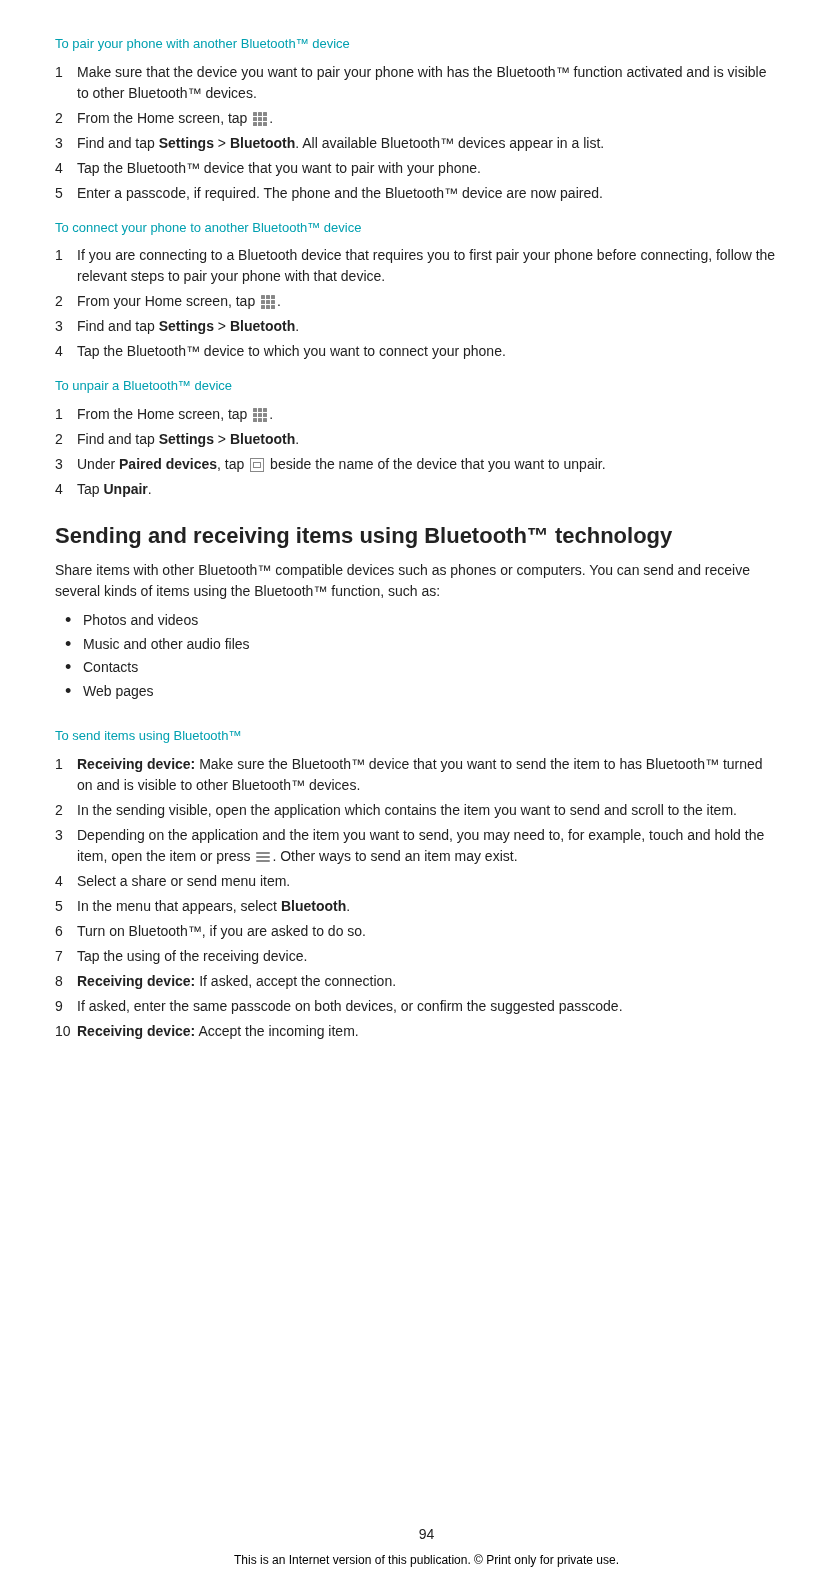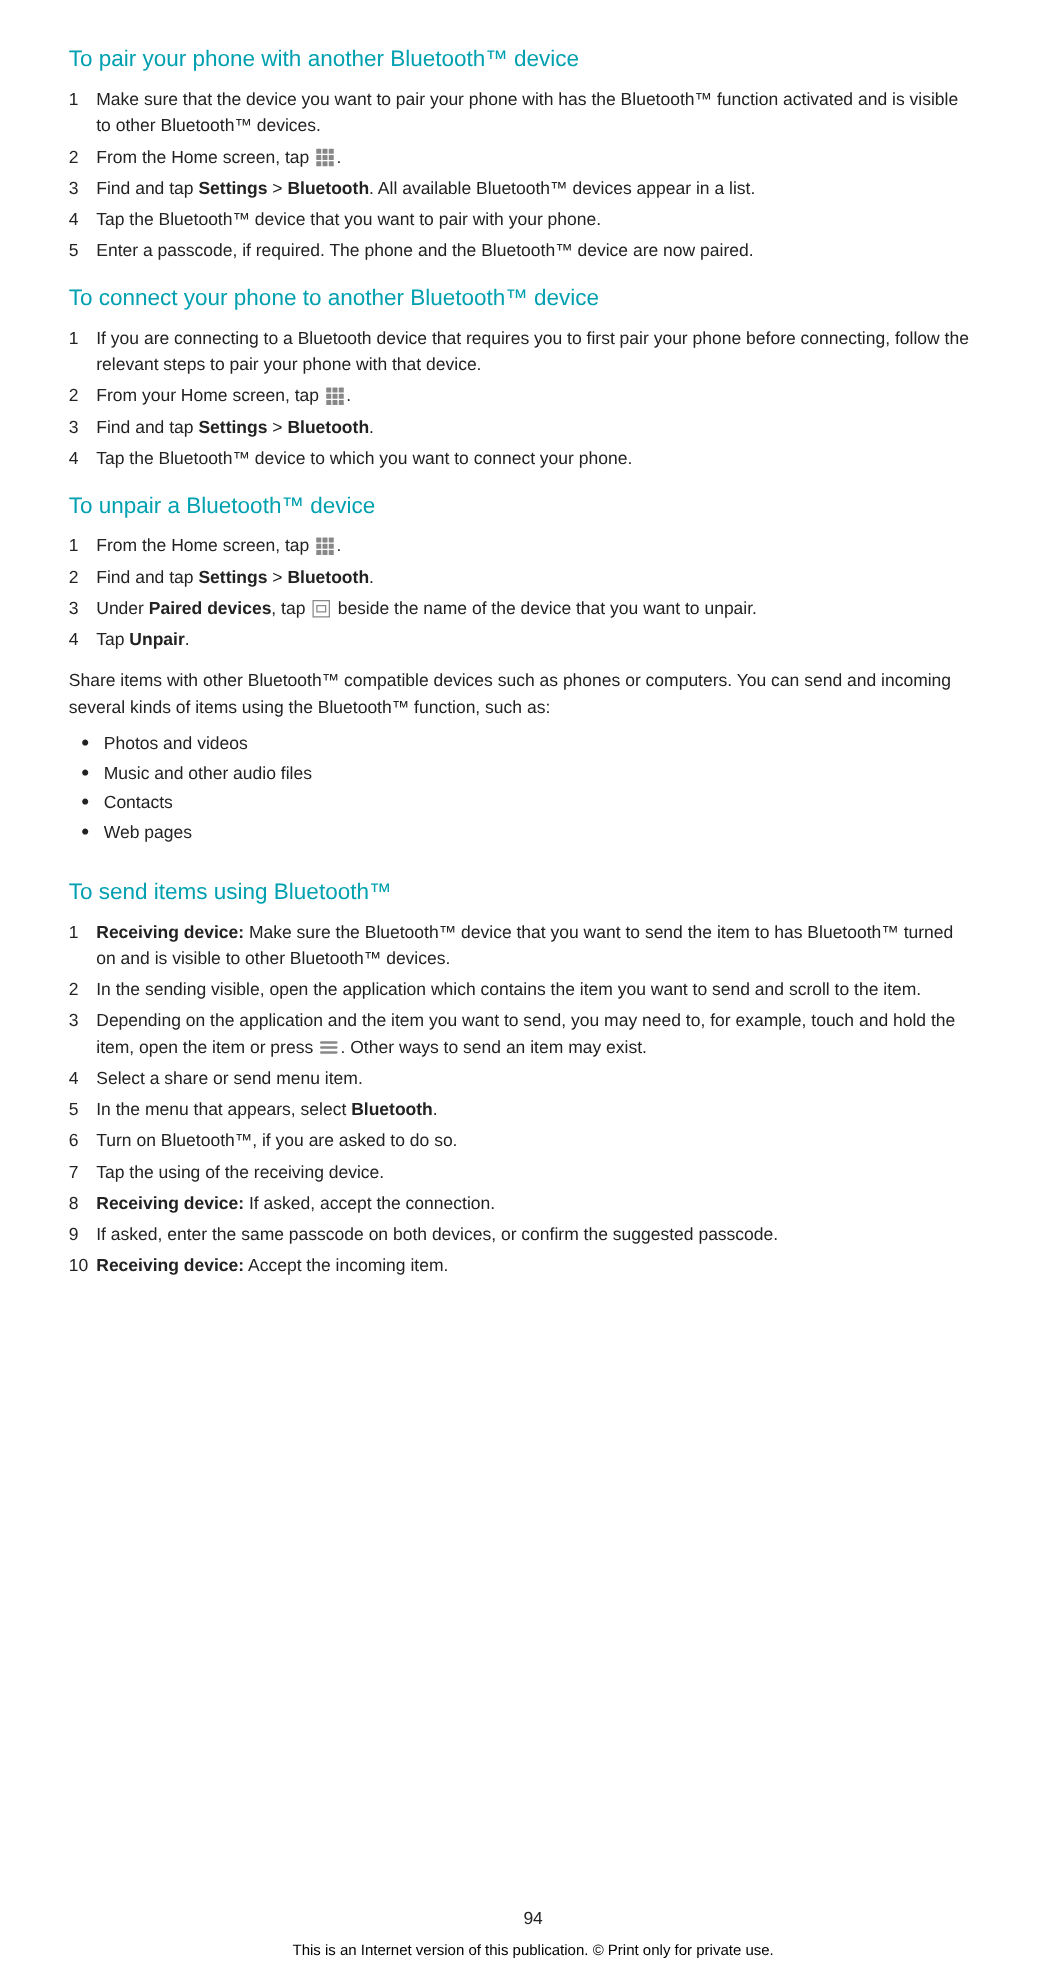--- a/index.html
+++ b/index.html
@@ -12,21 +12,21 @@
       width: 837px;
       min-height: 1590px;
       position: relative;
     }
     .page {
       padding: 20px 55px 60px 55px;
       max-width: 837px;
     }
     .section-heading {
       color: #00a0b0;
-      font-size: 18px;
+      font-size: 13px;
       font-weight: normal;
       margin-bottom: 8px;
       margin-top: 14px;
     }
     .numbered-list {
       list-style: none;
       padding: 0;
       margin: 0 0 12px 0;
     }
     .numbered-list li {
@@ -239,21 +239,22 @@
         <span class="li-content">Under <strong>Paired devices</strong>, tap <span class="paired-icon"></span> beside the name of the device that you want to unpair.</span>
       </li>
       <li>
         <span class="num">4</span>
         <span class="li-content">Tap <strong>Unpair</strong>.</span>
       </li>
     </ol>
   </div>
 
   <div>
-    <p class="intro-text">Share items with other Bluetooth™ compatible devices such as phones or computers. You can send and incoming several kinds of items using the Bluetooth™ function, such as:</p>
+    <div class="big-heading">Sending and receiving items using Bluetooth™ technology</div>
+    <p class="intro-text">Share items with other Bluetooth™ compatible devices such as phones or computers. You can send and receive several kinds of items using the Bluetooth™ function, such as:</p>
     <ul class="bullet-list">
       <li>
         <span class="bullet-dot">•</span>
         <span>Photos and videos</span>
       </li>
       <li>
         <span class="bullet-dot">•</span>
         <span>Music and other audio files</span>
       </li>
       <li>

